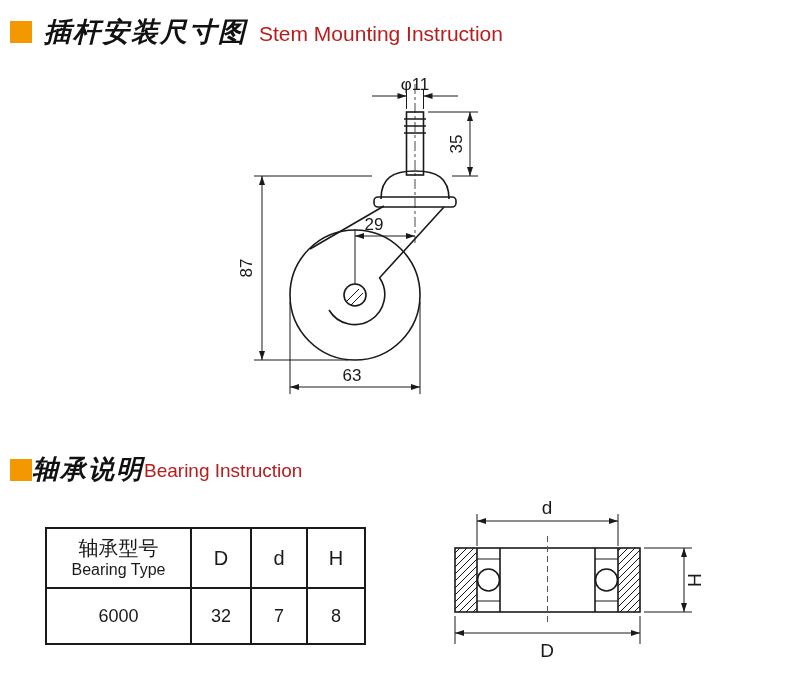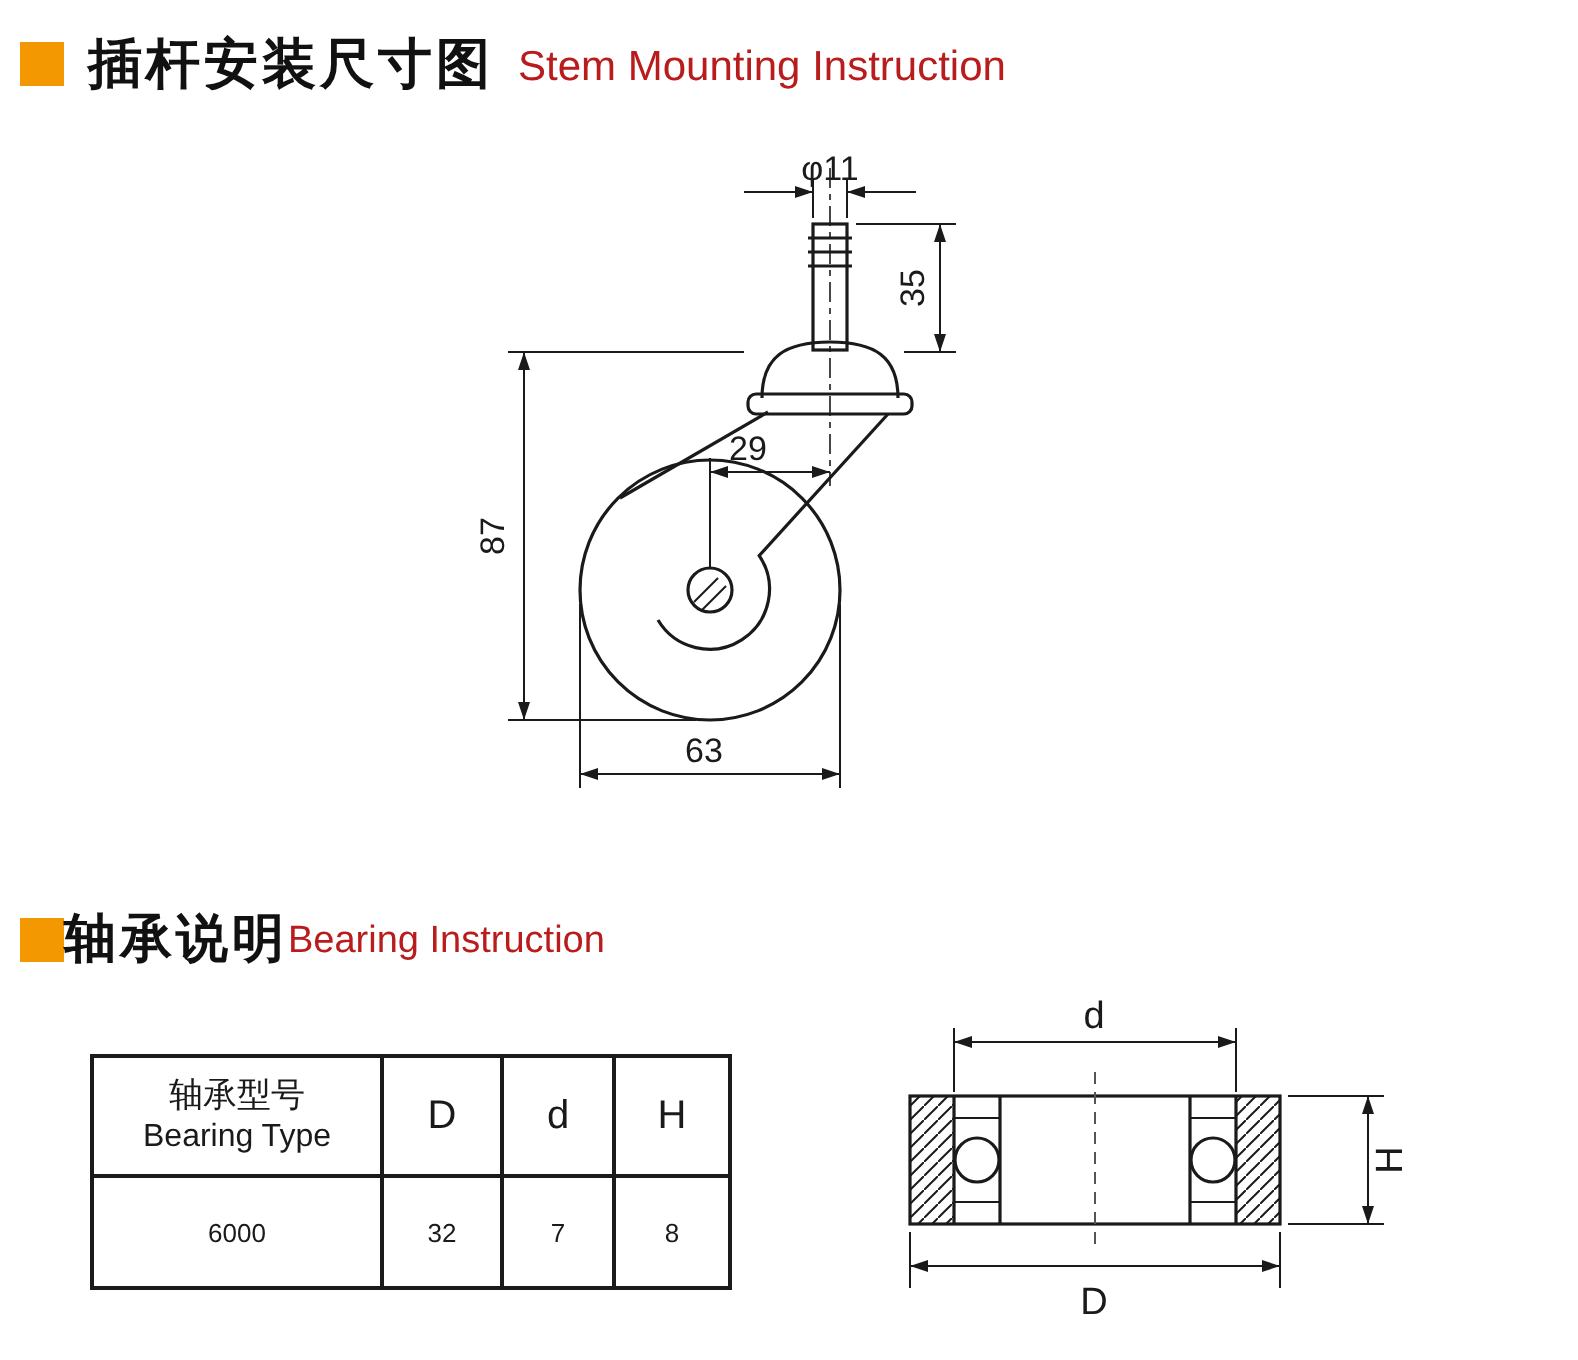--- a/index.html
+++ b/index.html
@@ -8,36 +8,36 @@
     background:#ffffff; overflow:hidden;
     font-family:"Liberation Sans", sans-serif;
     color:#1a1a1a;
   }
   .drawing { position:absolute; left:0; top:0; z-index:0; }
 
   .section-header { position:absolute; display:flex; align-items:center; z-index:2; }
   .section-header .sq { width:22px; height:22px; background:#F39800; flex:0 0 auto; }
   #header-stem { left:10px; top:14px; gap:12px; }
   #header-bearing { left:10px; top:452px; }
-  .title-zh { font-size:27px; font-weight:700; letter-spacing:2px; color:#111; white-space:nowrap; }
+  .title-zh { font-size:27px; font-weight:700; letter-spacing:2px; color:#111; white-space:nowrap;font-style:italic; }
   .title-en { font-size:21px; font-weight:400; color:#b91c1c; white-space:nowrap; padding-top:3px; }
   #header-bearing .title-zh { font-size:26px; }
   #header-bearing .title-en { font-size:19px; }
 
   table.spec-table {
     position:absolute; left:45px; top:527px; z-index:2;
     border-collapse:collapse; table-layout:fixed; background:#fff;
   }
   table.spec-table td {
     border:2px solid #1a1a1a; text-align:center; vertical-align:middle;
     padding:0 4px;
   }
   tr.hdr td { height:58px; }
-  tr.datarow td { height:54px; font-size:13px; }
-  .cell-zh { font-size:17px; line-height:1.2; }
+  tr.datarow td { height:54px; font-size:18px; }
+  .cell-zh { font-size:20px; line-height:1.2; }
   .cell-en { font-size:16px; line-height:1.2; }
   .cell-letter { font-size:20px; }
 
   
   .obj { fill:none; stroke:#1a1a1a; stroke-width:1.6; }
   .thin { fill:none; stroke:#1a1a1a; stroke-width:1; }
   .dim { fill:none; stroke:#1a1a1a; stroke-width:1; }
   .arrow { fill:#1a1a1a; stroke:none; }
   .dimtext { font:17px "Liberation Sans", sans-serif; fill:#1a1a1a; }
   .dimtext.lg { font-size:19px; }

